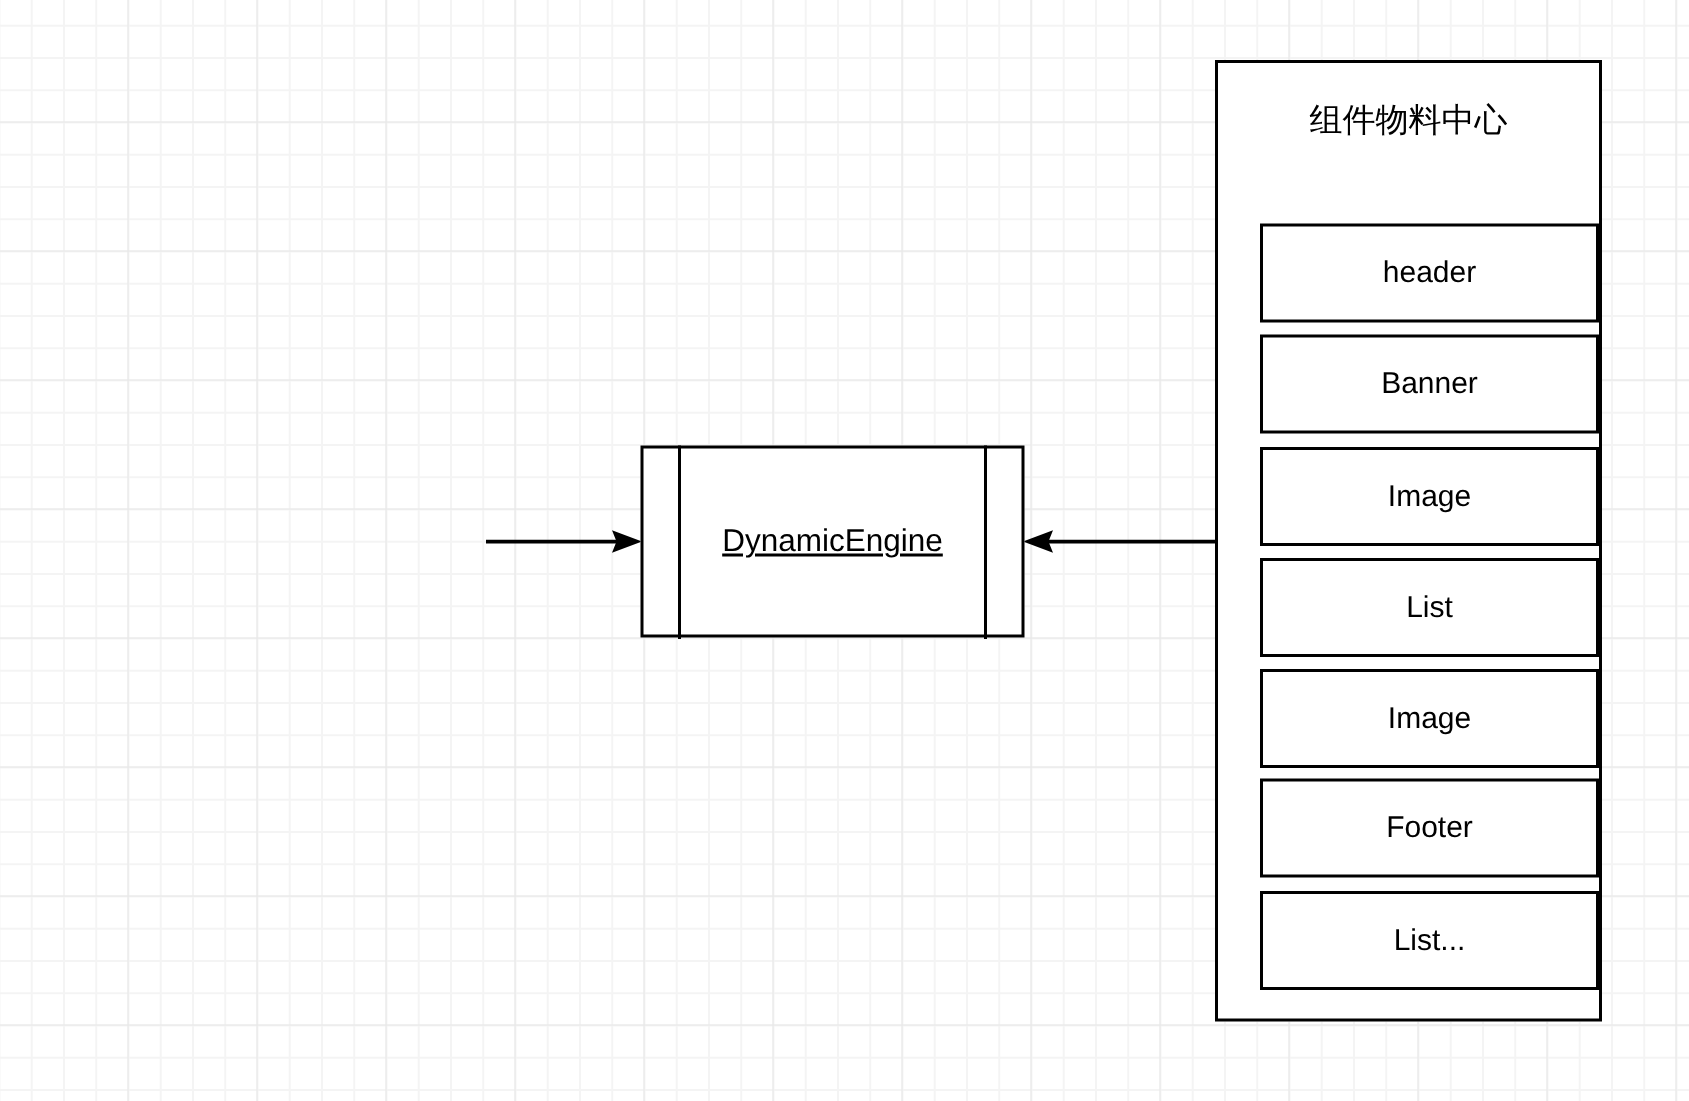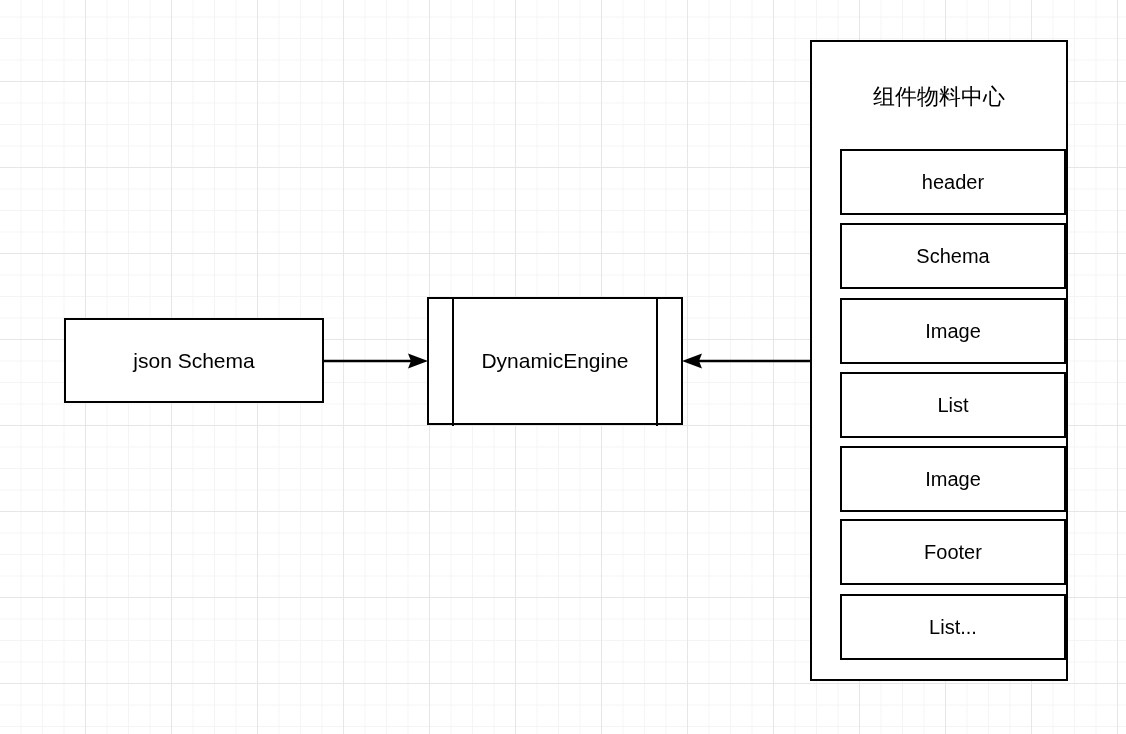--- a/index.html
+++ b/index.html
@@ -61,21 +61,21 @@
   }
   #dynamic-engine-node .side-bar {
     position: absolute;
     top: -2.5px;
     bottom: -2.5px;
     width: 0;
     border-left: 2.5px solid #000000;
   }
   #dynamic-engine-node .side-bar.left  { left: 23px; }
   #dynamic-engine-node .side-bar.right { right: 23px; }
-  #dynamic-engine-node .node-label { position: relative; z-index: 2; }
+  #dynamic-engine-node .node-label { position: relative; z-index: 2; text-decoration: underline; }
 
   
   #material-center-container {
     position: absolute;
     left: 810px;
     top: 40px;
     width: 258px;
     height: 641px;
     box-sizing: border-box;
     background: #ffffff;
@@ -84,21 +84,20 @@
   #material-center-title {
     position: absolute;
     left: 0;
     right: 0;
     top: 26px;
     text-align: center;
     font-size: 22px;
     font-family: "DejaVu Sans", "Liberation Sans", sans-serif;
     line-height: 1.2;
     color: #000000;
-    margin-top: 16px;
   }
 
   .component-box {
     position: absolute;
     left: 28px;
     width: 226px;
     height: 66px;
     box-sizing: border-box;
     background: #ffffff;
     border: 2.5px solid #000000;
@@ -127,40 +126,37 @@
   <svg class="connector" id="connector-schema-to-engine" viewBox="0 0 108 24" width="108" height="24">
     <line x1="2" y1="12" x2="94" y2="12" stroke="#000000" stroke-width="2.5"></line>
     <polygon points="106,12 86,4.5 89,12 86,19.5" fill="#000000"></polygon>
   </svg>
 
   <svg class="connector" id="connector-center-to-engine" viewBox="0 0 133 24" width="133" height="24">
     <line x1="131" y1="12" x2="16" y2="12" stroke="#000000" stroke-width="2.5"></line>
     <polygon points="2,12 22,4.5 19,12 22,19.5" fill="#000000"></polygon>
   </svg>
 
-  <div class="node" id="json-schema-node">
-    <span class="node-label">json Schema</span>
-  </div>
 
   <div class="node" id="dynamic-engine-node">
     <span class="side-bar left"></span>
     <span class="side-bar right"></span>
     <span class="node-label">DynamicEngine</span>
   </div>
 
   <div id="material-center-container">
 
     <div id="material-center-title">组件物料中心</div>
 
     <div class="component-box" style="top:107px">
       <span>header</span>
     </div>
 
     <div class="component-box" style="top:181px">
-      <span>Schema</span>
+      <span>Banner</span>
     </div>
 
     <div class="component-box" style="top:256px">
       <span>Image</span>
     </div>
 
     <div class="component-box" style="top:330px">
       <span>List</span>
     </div>
 

